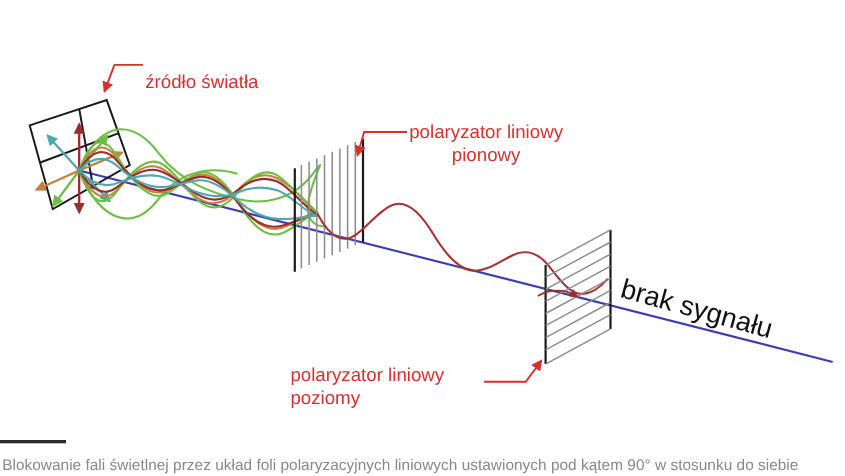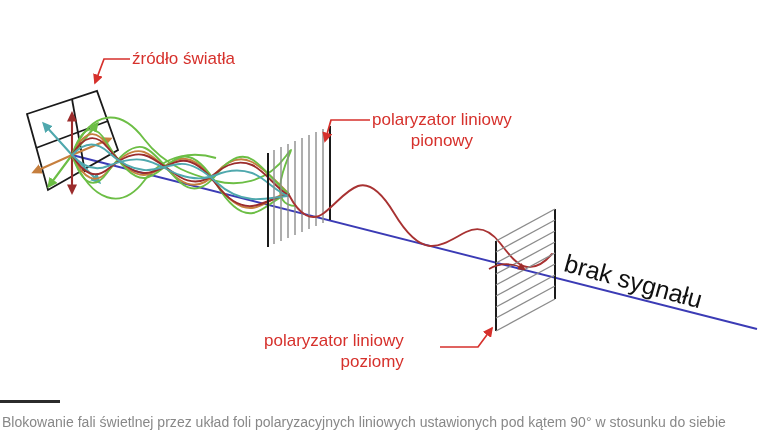--- a/index.html
+++ b/index.html
@@ -28,21 +28,21 @@
     position: absolute;
     color: #d6312c;
     font-family: "Liberation Sans", sans-serif;
     font-size: 17px;
     line-height: 21px;
     white-space: nowrap;
     font-weight: 400;
   }
   #label-source {
     left: 132px;
-    top: 48px;
+    top: 64px;
   }
   #label-vertical {
     left: 372px;
     top: 109px;
     text-align: center;
   }
   #label-horizontal {
     left: 264px;
     top: 330px;
     text-align: center;
@@ -221,21 +221,21 @@
 
   <div class="lbl" id="label-source">źródło światła</div>
 
   <div class="lbl" id="label-vertical">
     <div>polaryzator liniowy</div>
     <div style="text-align:center">pionowy</div>
   </div>
 
   <div class="lbl" id="label-horizontal">
     <div>polaryzator liniowy</div>
-    <div style="text-align:right">poziomy</div>
+    <div style="text-align:left">poziomy</div>
   </div>
 
   <div id="label-nosignal">brak sygnału</div>
 
   <div id="caption-rule"></div>
 
   <div id="caption">Blokowanie fali świetlnej przez układ foli polaryzacyjnych liniowych ustawionych pod kątem 90° w stosunku do siebie</div>
 
 </div>
 

